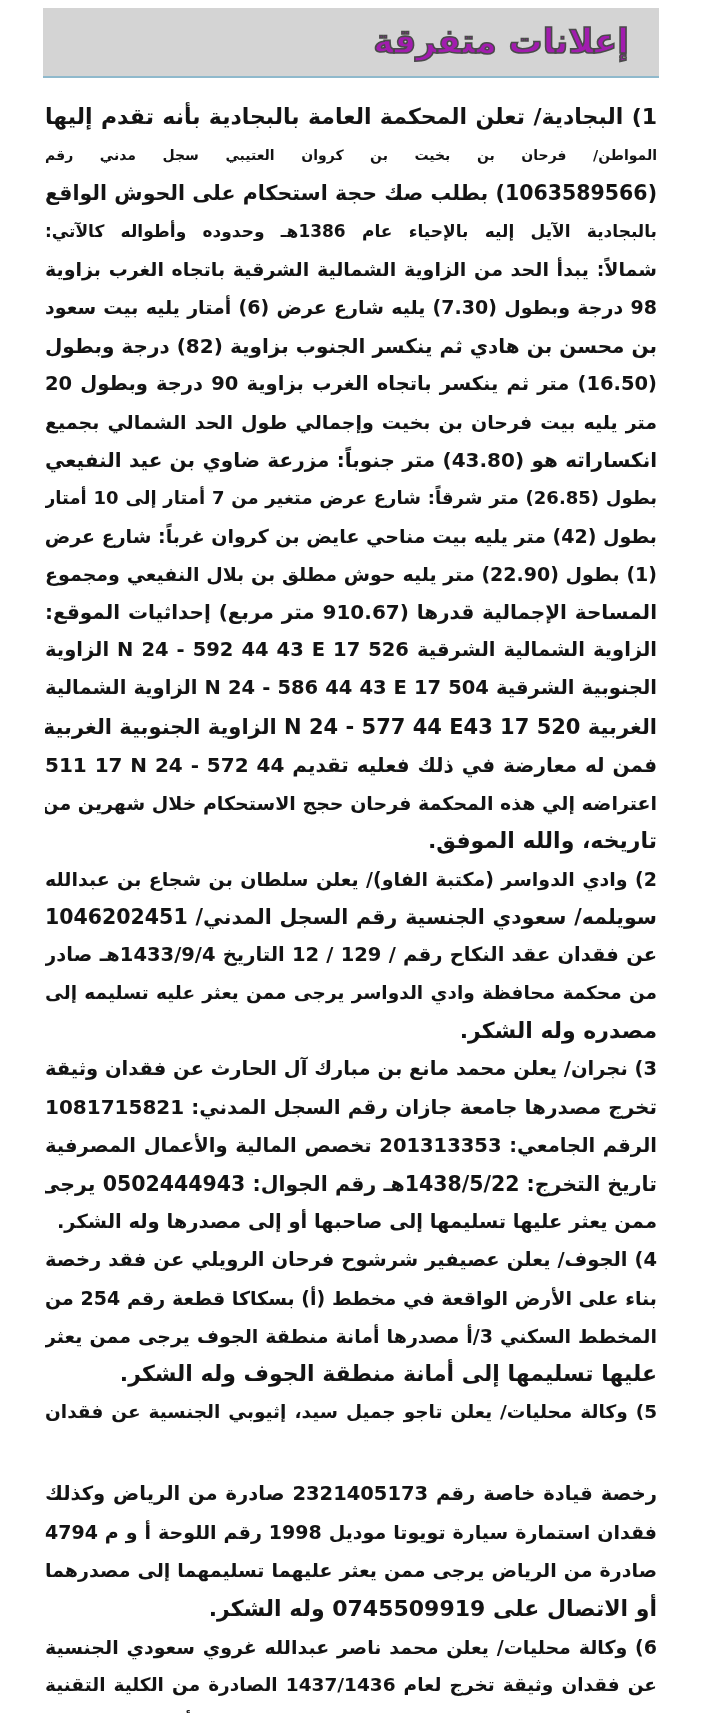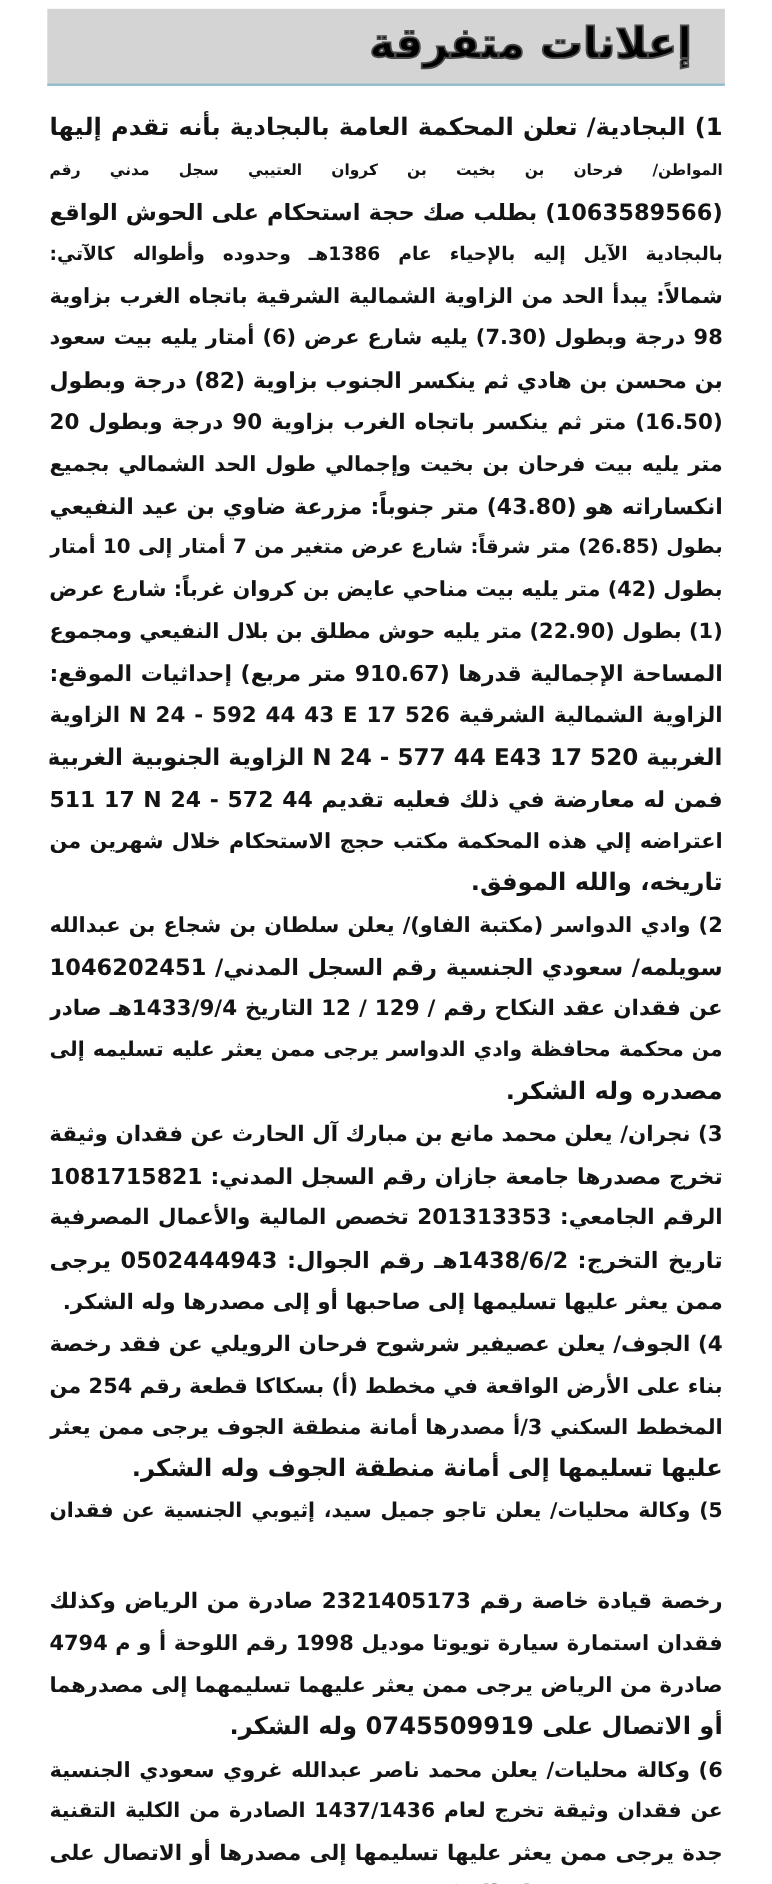--- a/index.html
+++ b/index.html
@@ -22,24 +22,24 @@
     width: 616px;
     height: 68px;
     background: #d4d4d4;
     border-bottom: 2px solid #8fb9cc;
   }
   .header-title {
     position: absolute;
     right: 30px;
     top: 10px;
     font-family: "DejaVu Sans", sans-serif;
-    font-size: 39px;
+    font-size: 34px;
     font-weight: bold;
     line-height: 46px;
-    color: #000000;
+    color: #a21caf;
     -webkit-text-stroke: 1.6px #4a4a4a;
     direction: rtl;
     letter-spacing: 0;
   }
   .content {
     position: absolute;
     left: 45px;
     top: 98px;
     width: 612px;
     direction: rtl;
@@ -76,37 +76,38 @@
       <div class="line" style="font-size: 19px;">98 درجة وبطول (7.30) يليه شارع عرض (6) أمتار يليه بيت سعود</div>
       <div class="line" style="font-size: 20px;">بن محسن بن هادي ثم ينكسر الجنوب بزاوية (82) درجة وبطول</div>
       <div class="line" style="font-size: 19.5px;">(16.50) متر ثم ينكسر باتجاه الغرب بزاوية 90 درجة وبطول 20</div>
       <div class="line" style="font-size: 19px;">متر يليه بيت فرحان بن بخيت وإجمالي طول الحد الشمالي بجميع</div>
       <div class="line" style="font-size: 20px;">انكساراته هو (43.80) متر جنوباً: مزرعة ضاوي بن عيد النفيعي</div>
       <div class="line" style="font-size: 18px;">بطول (26.85) متر شرقاً: شارع عرض متغير من 7 أمتار إلى 10 أمتار</div>
       <div class="line" style="font-size: 19px;">بطول (42) متر يليه بيت مناحي عايض بن كروان غرباً: شارع عرض</div>
       <div class="line" style="font-size: 19px;">(1) بطول (22.90) متر يليه حوش مطلق بن بلال النفيعي ومجموع</div>
       <div class="line" style="font-size: 20px;">المساحة الإجمالية قدرها (910.67 متر مربع) إحداثيات الموقع:</div>
       <div class="line" style="font-size: 19.5px;">الزاوية الشمالية الشرقية 526 17 N 24 - 592 44 43 E الزاوية</div>
+      <div class="line" style="font-size: 19.5px;">الجنوبية الشرقية 504 17 N 24 - 586 44 43 E الزاوية الشمالية</div>
       <div class="line" style="font-size: 21px;">الغربية 520 17 N 24 - 577 44 E43 الزاوية الجنوبية الغربية E43</div>
       <div class="line" style="font-size: 20px;">511 17 N 24 - 572 44 فمن له معارضة في ذلك فعليه تقديم</div>
-      <div class="line" style="font-size: 19px;">اعتراضه إلي هذه المحكمة مكتب حجج الاستحكام خلال شهرين من</div>
+      <div class="line" style="font-size: 19px;">اعتراضه إلي هذه المحكمة فرحان حجج الاستحكام خلال شهرين من</div>
       <div class="line last" style="font-size: 22px;">تاريخه، والله الموفق.</div>
     </div>
   <div class="ad">
       <div class="line" style="font-size: 19px;">2) وادي الدواسر (مكتبة الفاو)/ يعلن سلطان بن شجاع بن عبدالله</div>
       <div class="line" style="font-size: 20.5px;">سويلمه/ سعودي الجنسية رقم السجل المدني/ 1046202451</div>
       <div class="line" style="font-size: 19.5px;">عن فقدان عقد النكاح رقم / 129 / 12 التاريخ 1433/9/4هـ صادر</div>
       <div class="line" style="font-size: 18.5px;">من محكمة محافظة وادي الدواسر يرجى ممن يعثر عليه تسليمه إلى</div>
       <div class="line last" style="font-size: 22px;">مصدره وله الشكر.</div>
     </div>
   <div class="ad">
       <div class="line" style="font-size: 19.5px;">3) نجران/ يعلن محمد مانع بن مبارك آل الحارث عن فقدان وثيقة</div>
       <div class="line" style="font-size: 20px;">تخرج مصدرها جامعة جازان رقم السجل المدني: 1081715821</div>
       <div class="line" style="font-size: 19.5px;">الرقم الجامعي: 201313353 تخصص المالية والأعمال المصرفية</div>
-      <div class="line" style="font-size: 20.5px;">تاريخ التخرج: 1438/6/2هـ رقم الجوال: 0502444943 يرجى</div>
+      <div class="line" style="font-size: 20.5px;">تاريخ التخرج: 1438/5/22هـ رقم الجوال: 0502444943 يرجى</div>
       <div class="line last" style="font-size: 19.5px;">ممن يعثر عليها تسليمها إلى صاحبها أو إلى مصدرها وله الشكر.</div>
     </div>
   <div class="ad">
       <div class="line" style="font-size: 19.5px;">4) الجوف/ يعلن عصيفير شرشوح فرحان الرويلي عن فقد رخصة</div>
       <div class="line" style="font-size: 19px;">بناء على الأرض الواقعة في مخطط (أ) بسكاكا قطعة رقم 254 من</div>
       <div class="line" style="font-size: 19px;">المخطط السكني 3/أ مصدرها أمانة منطقة الجوف يرجى ممن يعثر</div>
       <div class="line last" style="font-size: 22px;">عليها تسليمها إلى أمانة منطقة الجوف وله الشكر.</div>
     </div>
   <div class="ad">
       <div class="line" style="font-size: 18.5px;">5) وكالة محليات/ يعلن تاجو جميل سيد، إثيوبي الجنسية عن فقدان</div>

